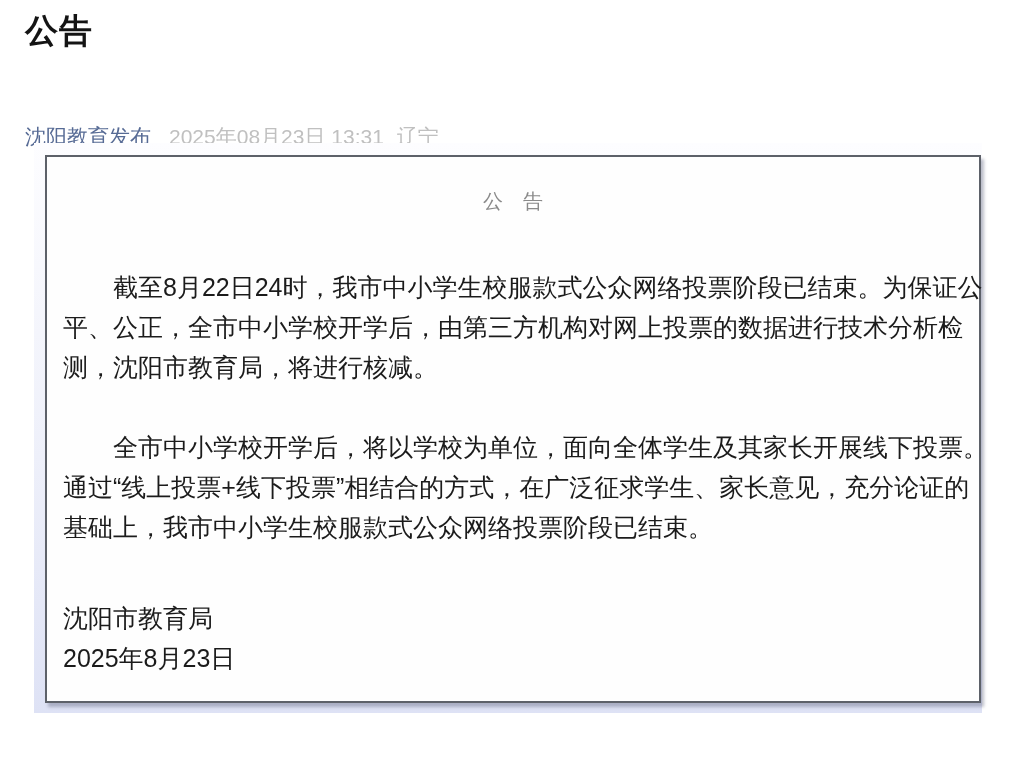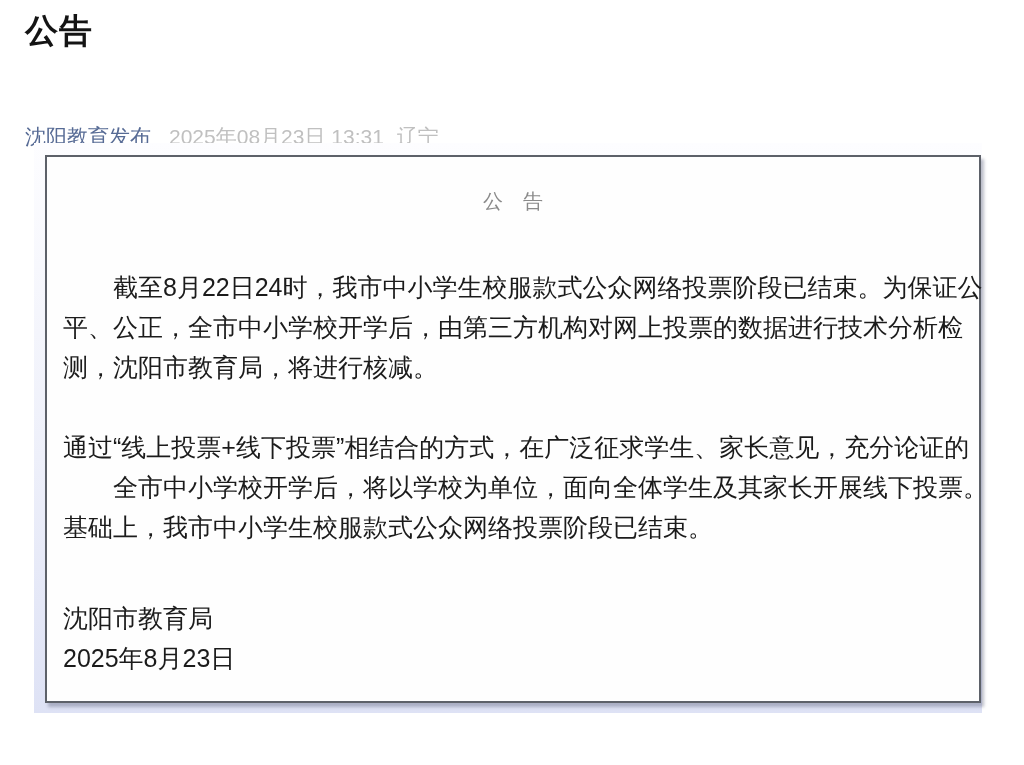--- a/index.html
+++ b/index.html
@@ -86,22 +86,22 @@
     <div class="notice-box">
       <div class="notice-title">公　告</div>
 
       <div class="notice-body">
           <div class="para">
             <div class="line first">截至8月22日24时，我市中小学生校服款式公众网络投票阶段已结束。为保证公</div>
             <div class="line">平、公正，全市中小学校开学后，由第三方机构对网上投票的数据进行技术分析检</div>
             <div class="line">测，沈阳市教育局，将进行核减。</div>
           </div>
           <div class="para">
+            <div class="line first">全市中小学校开学后，将以学校为单位，面向全体学生及其家长开展线下投票。</div>
             <div class="line">通过“线上投票+线下投票”相结合的方式，在广泛征求学生、家长意见，充分论证的</div>
-            <div class="line first">全市中小学校开学后，将以学校为单位，面向全体学生及其家长开展线下投票。</div>
             <div class="line">基础上，我市中小学生校服款式公众网络投票阶段已结束。</div>
           </div>
         </div>
 
       <div class="signature">
         <div>沈阳市教育局</div>
         <div>2025年8月23日</div>
       </div>
     </div>
   </figure>

